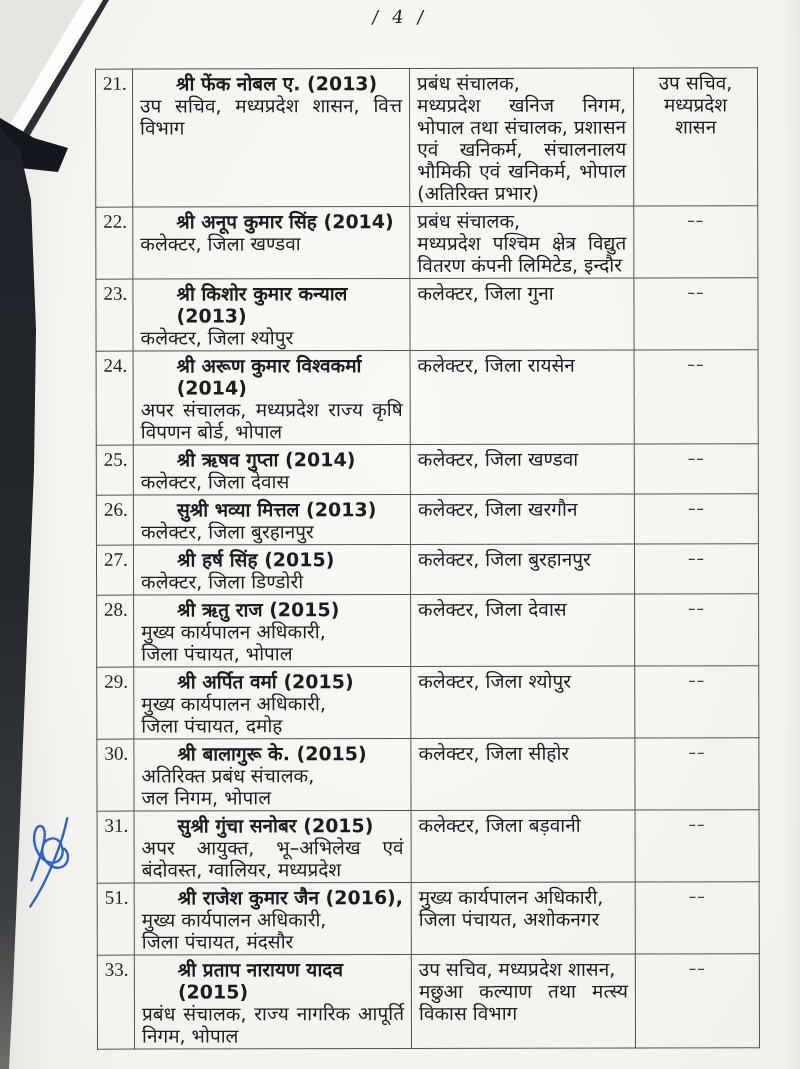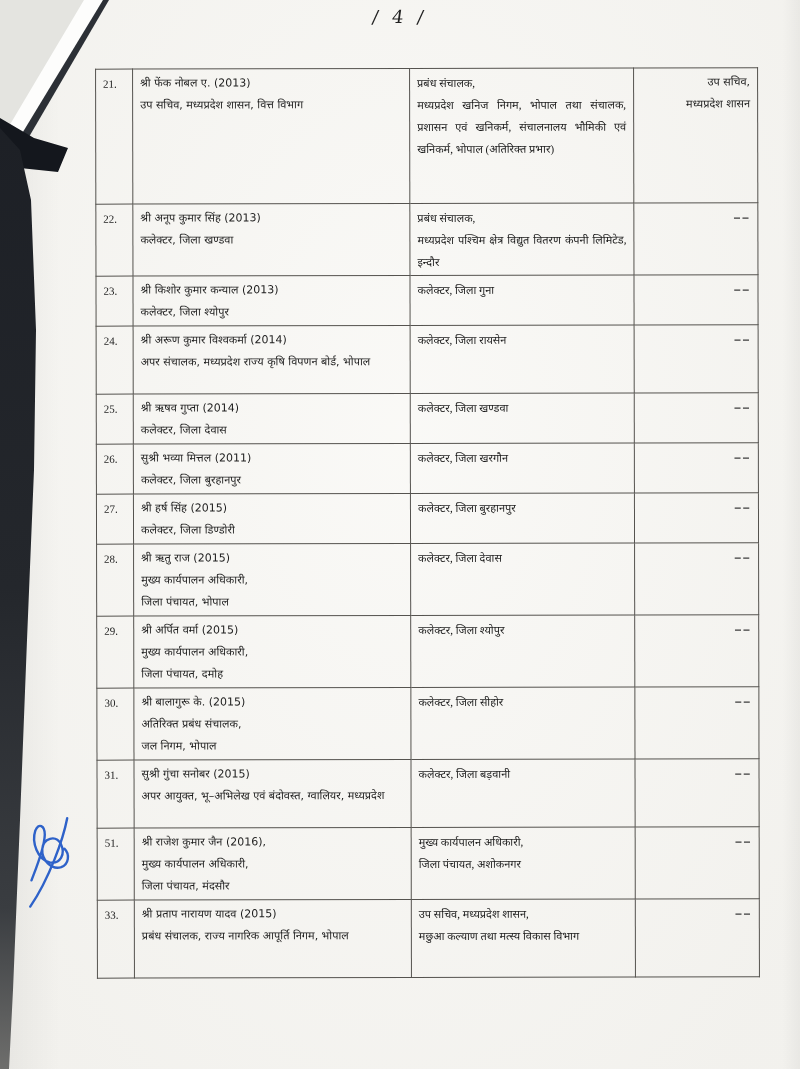--- a/index.html
+++ b/index.html
@@ -53,30 +53,30 @@
     transform:rotate(-0.12deg);
   }
   table.doc{
     border-collapse:collapse;table-layout:fixed;width:662px;
     color:#1c1c1c;
   }
   table.doc td{
     border:1.5px solid #55534f;
     vertical-align:top;overflow:hidden;
     padding:3px 7px 2px 7px;
-    font-size:11px;line-height:22px;
+    font-size:19px;line-height:22px;
   }
   td.sn{
     font-family:"Liberation Serif",serif;
     font-size:16px;padding-left:6px;text-align:left;color:#222;
   }
-  .nm{font-weight:normal;}
+  .nm{font-weight:bold;margin-left:36px;}
   .pp{white-space:pre-line;text-align:justify;}
-  td.c3{white-space:pre-line;text-align:justify;font-family:Liberation Serif, serif;}
-  td.c4{text-align:right;white-space:pre-line;padding-top:4px;}
+  td.c3{white-space:pre-line;text-align:justify;}
+  td.c4{text-align:center;white-space:pre-line;padding-top:4px;}
   td.c4.dash{letter-spacing:1px;color:#3c3c3c;font-size:15px;}
   .signature{
     position:absolute;left:20px;top:812px;width:66px;height:106px;
     transform:rotate(-6deg);
   }
 </style>
 </head>
 <body>
 
 <div class="paper-shade"></div>
@@ -105,21 +105,21 @@
     </td>
     <td class="c3">प्रबंध संचालक,
 मध्यप्रदेश खनिज निगम, भोपाल तथा संचालक, प्रशासन एवं खनिकर्म, संचालनालय भौमिकी एवं खनिकर्म, भोपाल (अतिरिक्त प्रभार)</td>
     <td class="c4">उप सचिव,
 मध्यप्रदेश शासन</td>
   </tr>
 
   <tr style="height: 67px;">
     <td class="sn">22.</td>
     <td class="c2">
-      <div class="nm">श्री अनूप कुमार सिंह (2013)</div>
+      <div class="nm">श्री अनूप कुमार सिंह (2014)</div>
       <div class="pp">कलेक्टर, जिला खण्डवा</div>
     </td>
     <td class="c3">प्रबंध संचालक,
 मध्यप्रदेश पश्चिम क्षेत्र विद्युत वितरण कंपनी लिमिटेड, इन्दौर</td>
     <td class="c4 dash">––</td>
   </tr>
 
   <tr style="height: 45px;">
     <td class="sn">23.</td>
     <td class="c2">
@@ -146,21 +146,21 @@
       <div class="nm">श्री ऋषव गुप्ता (2014)</div>
       <div class="pp">कलेक्टर, जिला देवास</div>
     </td>
     <td class="c3">कलेक्टर, जिला खण्डवा</td>
     <td class="c4 dash">––</td>
   </tr>
 
   <tr style="height: 45px;">
     <td class="sn">26.</td>
     <td class="c2">
-      <div class="nm">सुश्री भव्या मित्तल (2011)</div>
+      <div class="nm">सुश्री भव्या मित्तल (2013)</div>
       <div class="pp">कलेक्टर, जिला बुरहानपुर</div>
     </td>
     <td class="c3">कलेक्टर, जिला खरगौन</td>
     <td class="c4 dash">––</td>
   </tr>
 
   <tr style="height: 45px;">
     <td class="sn">27.</td>
     <td class="c2">
       <div class="nm">श्री हर्ष सिंह (2015)</div>

